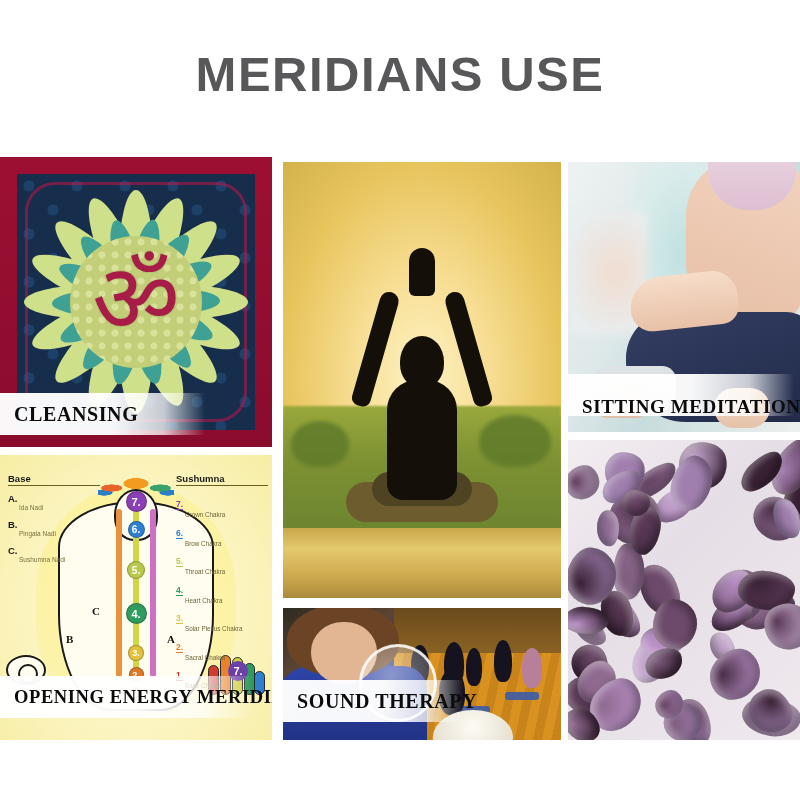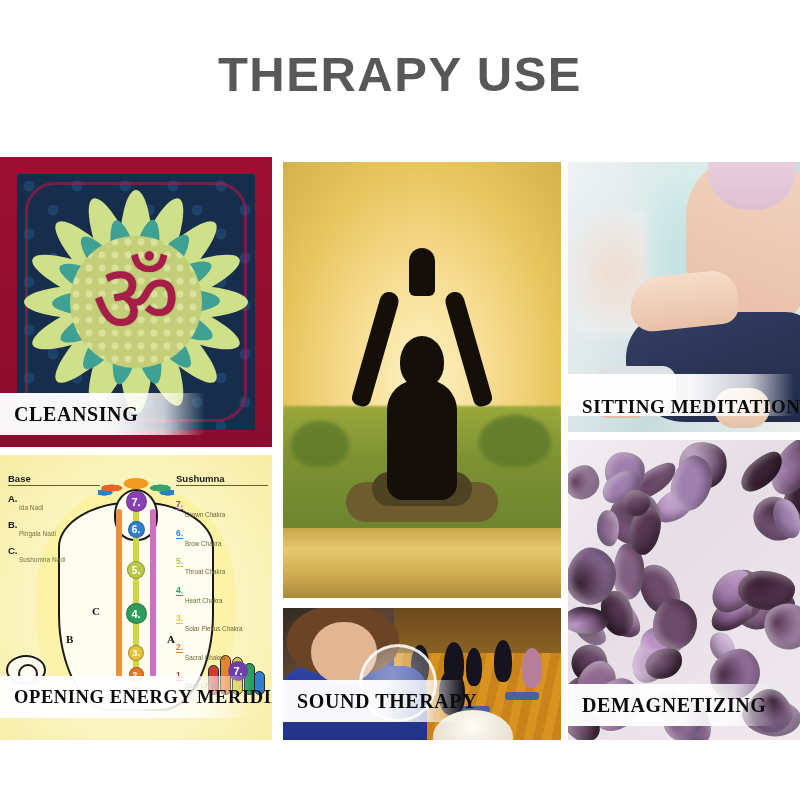--- a/index.html
+++ b/index.html
@@ -225,21 +225,21 @@
   .amethyst-bg{ position:absolute; inset:0; background:linear-gradient(135deg,#f3eef2 0%,#e6dee6 40%,#efe9ee 100%); }
   .stone{ position:absolute; border-radius:44% 56% 48% 52% / 50% 44% 56% 50%;
       box-shadow:inset -3px -5px 9px rgba(0,0,0,.35), inset 3px 4px 7px rgba(255,255,255,.35); }
   #band-demag{ bottom:14px; width:206px; }
 </style>
 </head>
 <body>
 
 <div>
 
-  <div id="page-title">THERAPY USE</div>
+  <div id="page-title">MERIDIANS USE</div>
 
   <div class="grid">
 
     <div class="tile" id="tile-cleansing">
       <div class="mandala-frame"></div>
       <div class="mandala-inner">
         <div class="mandala-swirl"></div>
       </div>
       <div class="petal-ring" id="petals">
           <div class="petal" style="transform: rotate(0deg);"></div>
@@ -481,19 +481,16 @@
           <div class="stone" style="width: 27.3473px; height: 44.5482px; left: 3.76344px; top: 158.453px; background: radial-gradient(at 35% 30%, rgb(184, 143, 196), rgb(58, 34, 53) 80%); transform: rotate(-87.8092deg);"></div>
           <div class="stone" style="width: 56.5759px; height: 48.9503px; left: -4.60262px; top: 111.606px; background: radial-gradient(at 35% 30%, rgb(58, 34, 53), rgb(160, 127, 174) 80%); transform: rotate(-80.8405deg);"></div>
           <div class="stone" style="width: 38.314px; height: 28.741px; left: 76.5738px; top: 208.741px; background: radial-gradient(at 35% 30%, rgb(125, 92, 126), rgb(58, 34, 53) 80%); transform: rotate(-24.7288deg);"></div>
           <div class="stone" style="width: 55.5443px; height: 39.347px; left: 95.5357px; top: 24.0036px; background: radial-gradient(at 35% 30%, rgb(160, 127, 174), rgb(160, 127, 174) 80%); transform: rotate(-72.9447deg);"></div>
           <div class="stone" style="width: 35.7234px; height: 22.3195px; left: 22.1621px; top: 77.3476px; background: radial-gradient(at 35% 30%, rgb(143, 106, 144), rgb(160, 127, 174) 80%); transform: rotate(87.3464deg);"></div>
           <div class="stone" style="width: 45.1011px; height: 40.56px; left: 180.413px; top: 250.788px; background: radial-gradient(at 35% 30%, rgb(58, 34, 53), rgb(160, 127, 174) 80%); transform: rotate(43.5999deg);"></div>
           <div class="stone" style="width: 29.1584px; height: 26.8542px; left: 87.1977px; top: 250.65px; background: radial-gradient(at 35% 30%, rgb(92, 58, 88), rgb(184, 143, 196) 80%); transform: rotate(-55.4798deg);"></div>
           <div class="stone" style="width: 53.0409px; height: 47.1149px; left: 141.206px; top: 210.957px; background: radial-gradient(at 35% 30%, rgb(74, 47, 72), rgb(184, 143, 196) 80%); transform: rotate(-50.7757deg);"></div>
           <div class="stone" style="width: 50.1228px; height: 44.0761px; left: 81.7091px; top: 162.081px; background: radial-gradient(at 35% 30%, rgb(109, 74, 107), rgb(109, 74, 107) 80%); transform: rotate(-87.6223deg);"></div>
         </div>
-      <div class="label-band" id="band-demag">
-        <span>DEMAGNETIZING</span>
-      </div>
     </div>
 
   </div>
 </div>
 
 </body></html>

